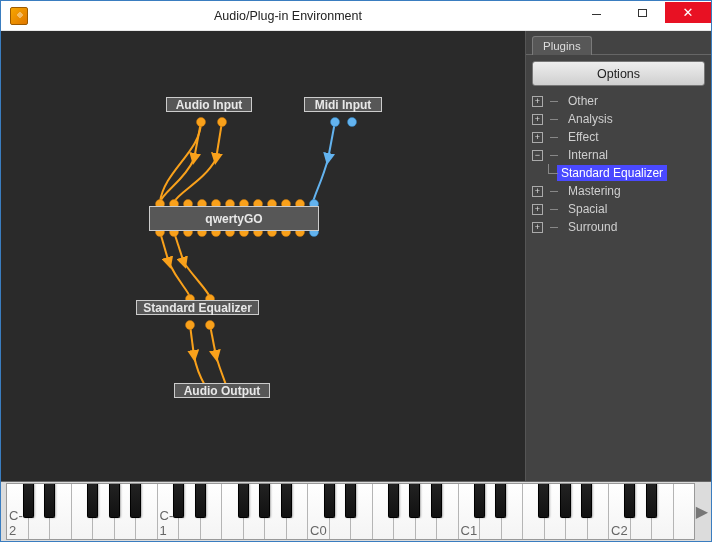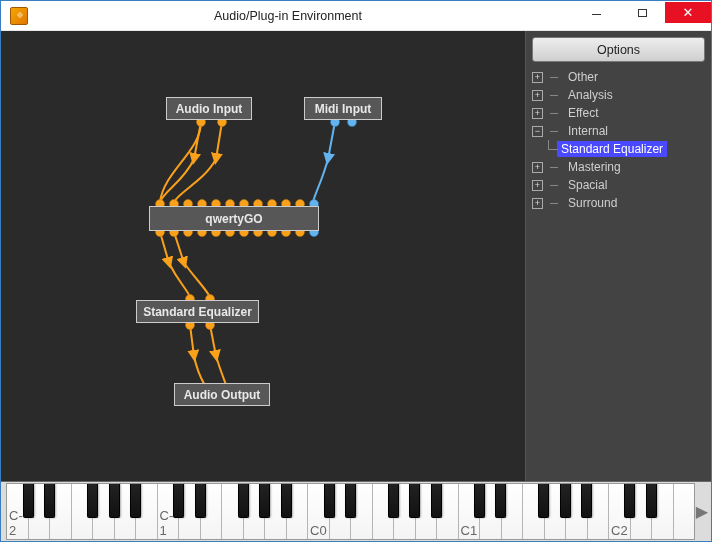--- a/index.html
+++ b/index.html
@@ -20,21 +20,21 @@
 .titlebar .winbtn.close .x { font-size: 13px; font-weight:400; }
 .titlebar .winbtn .glyph-min { width:9px; height:1px; background:#333; margin-top:4px; }
 .titlebar .winbtn .glyph-max { width:9px; height:8px; border:1px solid #333; }
 
 
 .client { flex:1; display:flex; background:#2a2a2a; }
 .graph-pane { flex:1; background:#2a2a2a; position:relative; overflow:hidden; }
 .side-pane { width:186px; background:#434343; border-left: 1px solid #555; display:flex; flex-direction:column; }
 
 
-.gnode { position:absolute; background:#575757; border:1px solid #ccc; color:#e8e8e8; font-size:12px; font-weight:600; display:flex; align-items:center; justify-content:center; height:23px; }
+.gnode { position:absolute; background:#575757; border:1px solid #ccc; color:#e8e8e8; font-size:12px; font-weight:600; display:flex; align-items:center; justify-content:center; height:15px; }
 .gnode.large { height:25px; }
 
 
 svg.graph-svg { position:absolute; inset:0; width:100%; height:100%; }
 .port-dot { fill:#f9a11b; stroke:#c8760a; stroke-width:0.5; }
 .port-dot.blue { fill:#63b3ef; stroke:#2b7fbd; }
 .wire { stroke:#f9a11b; stroke-width:2; fill:none; }
 .wire-blue { stroke:#63b3ef; stroke-width:2; fill:none; }
 
 
@@ -174,20 +174,23 @@
         </div>
       <div class="gnode" style="left:135px; top:269px; width:123px;">
           <span>Standard Equalizer</span>
         </div>
       <div class="gnode" style="left:165px; top:352px; width:96px;margin-left:8px;">
           <span>Audio Output</span>
         </div>
     </div>
 
     <div class="side-pane">
+      <div class="tab-row">
+        <div class="tab"><span>Plugins</span></div>
+      </div>
       <div class="options-btn">
           <span>Options</span>
         </div>
       <div class="tree">
         <div class="tree-row">
             <div class="exp plus"></div>
             <div class="hline"></div>
             <span class="tlabel">Other</span>
           </div>
         <div class="tree-row">

